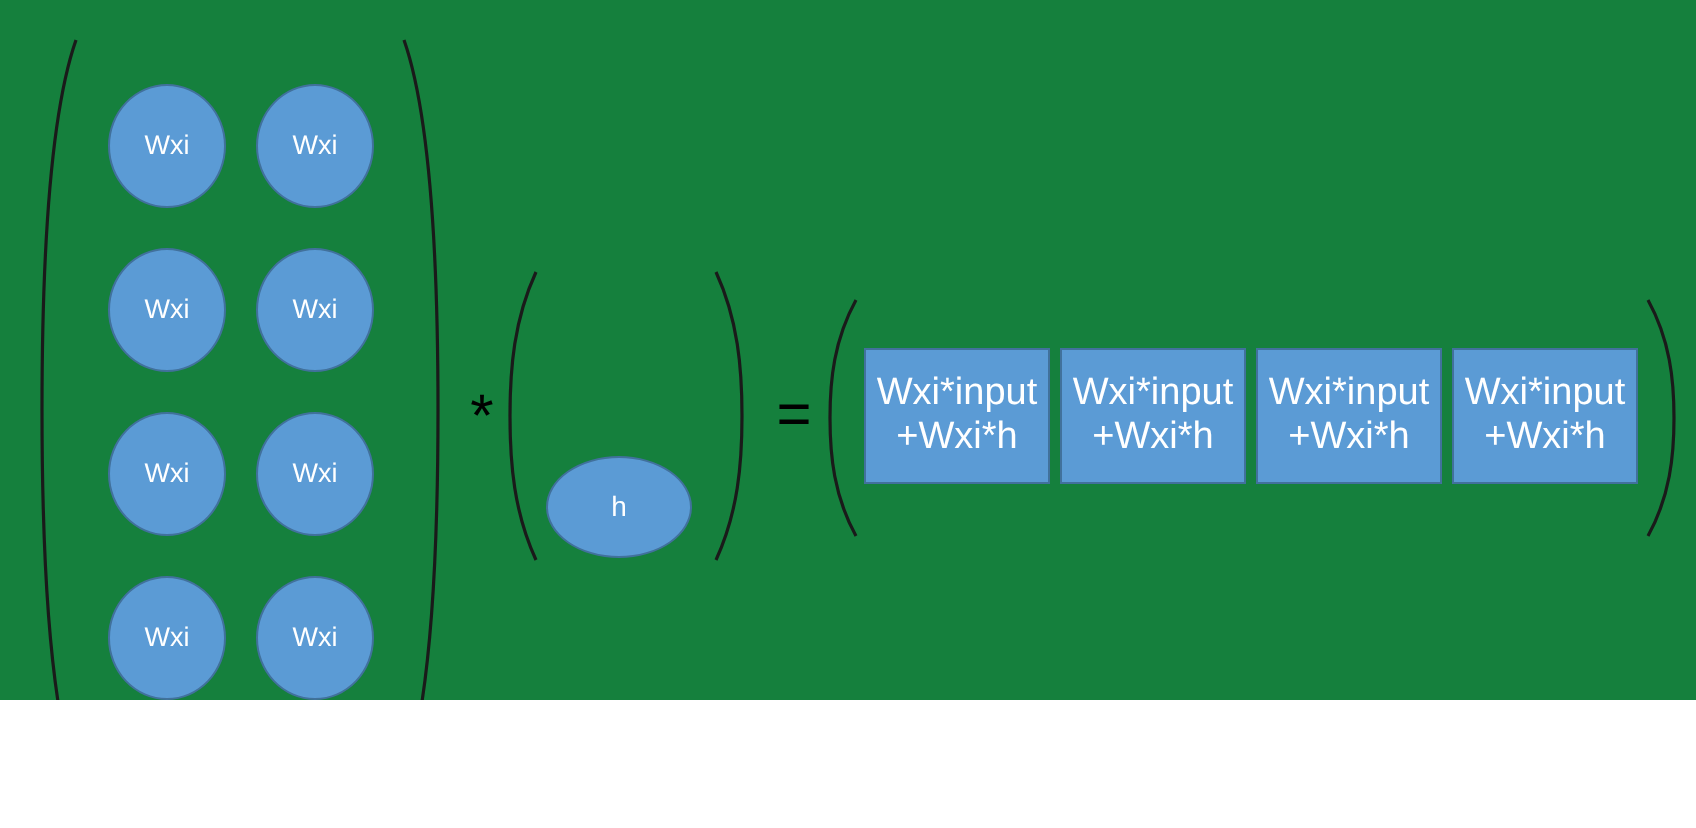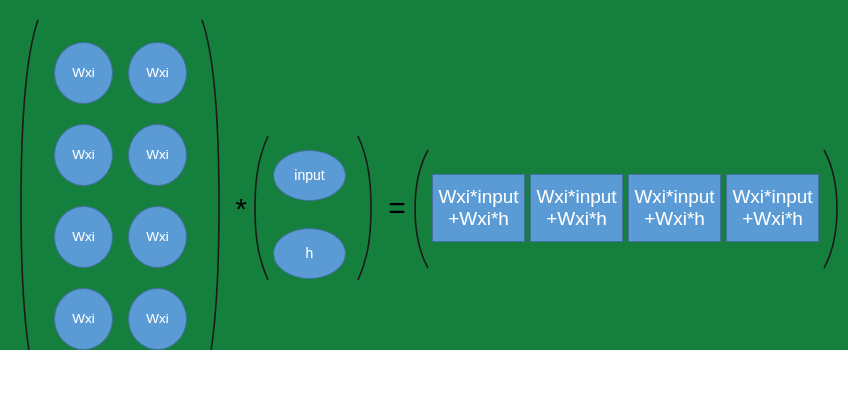--- a/index.html
+++ b/index.html
@@ -95,21 +95,20 @@
   </div>
 
   <div class="op op-mul" style="left:231px; top:194px; width:20px; height:30px;">*</div>
 
   <div class="bracket" style="left:250px; top:134px; width:20px; height:148px;">
     <svg viewBox="0 0 20 148" preserveAspectRatio="none">
       <path d="M18 2 C7 26, 5 50, 5 74 C5 98, 7 122, 18 146"></path>
     </svg>
   </div>
 
-  <div class="node ellipse node-v" style="left:273px; top:150px; width:73px; height:51px;">input</div>
   <div class="node ellipse node-v" style="left:273px; top:228px; width:73px; height:51px;">h</div>
 
   <div class="bracket" style="left:356px; top:134px; width:20px; height:148px;">
     <svg viewBox="0 0 20 148" preserveAspectRatio="none">
       <path d="M2 2 C13 26, 15 50, 15 74 C15 98, 13 122, 2 146"></path>
     </svg>
   </div>
 
   <div class="op op-eq" style="left:386px; top:193px; width:22px; height:30px;">=</div>
 

